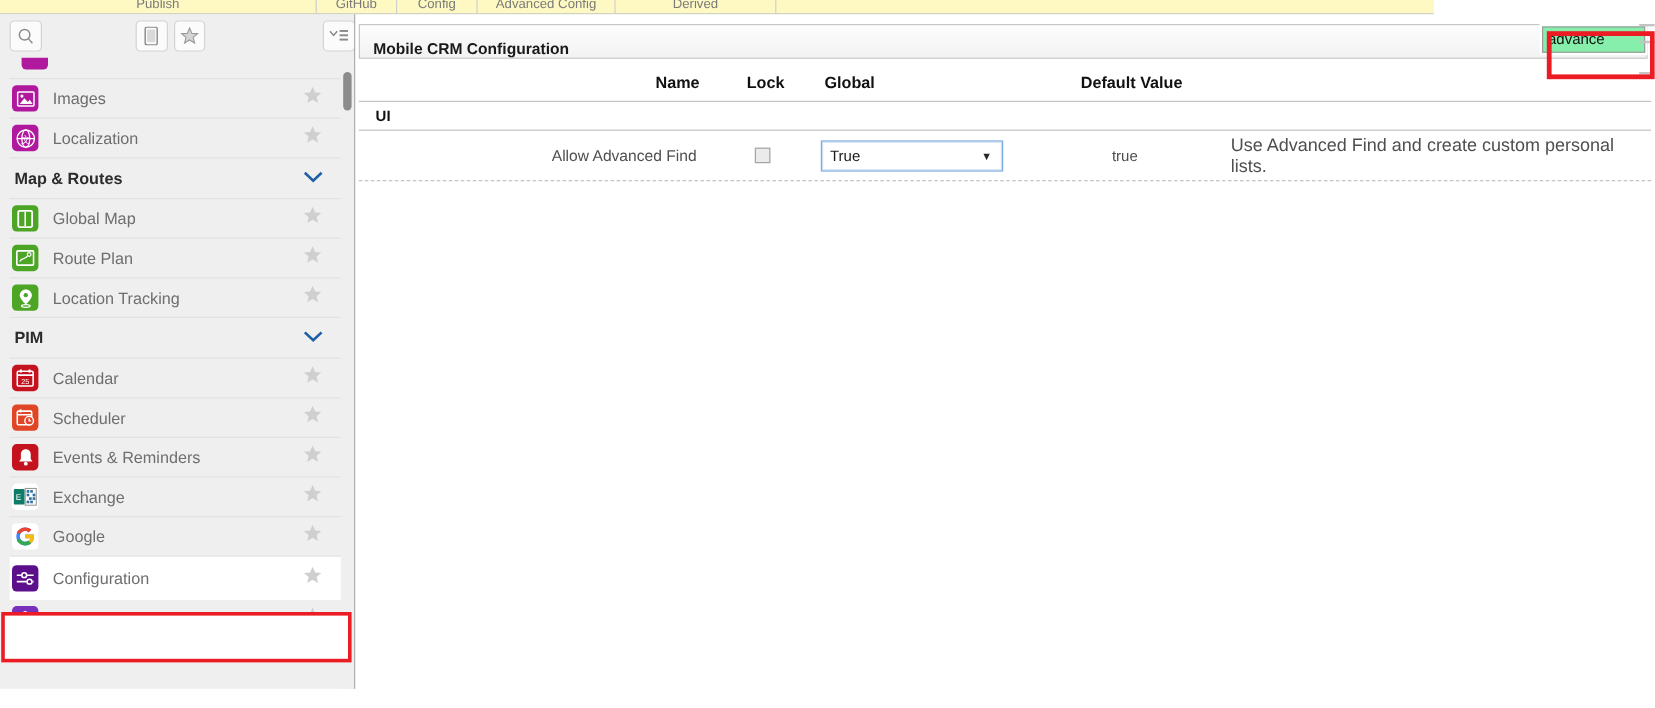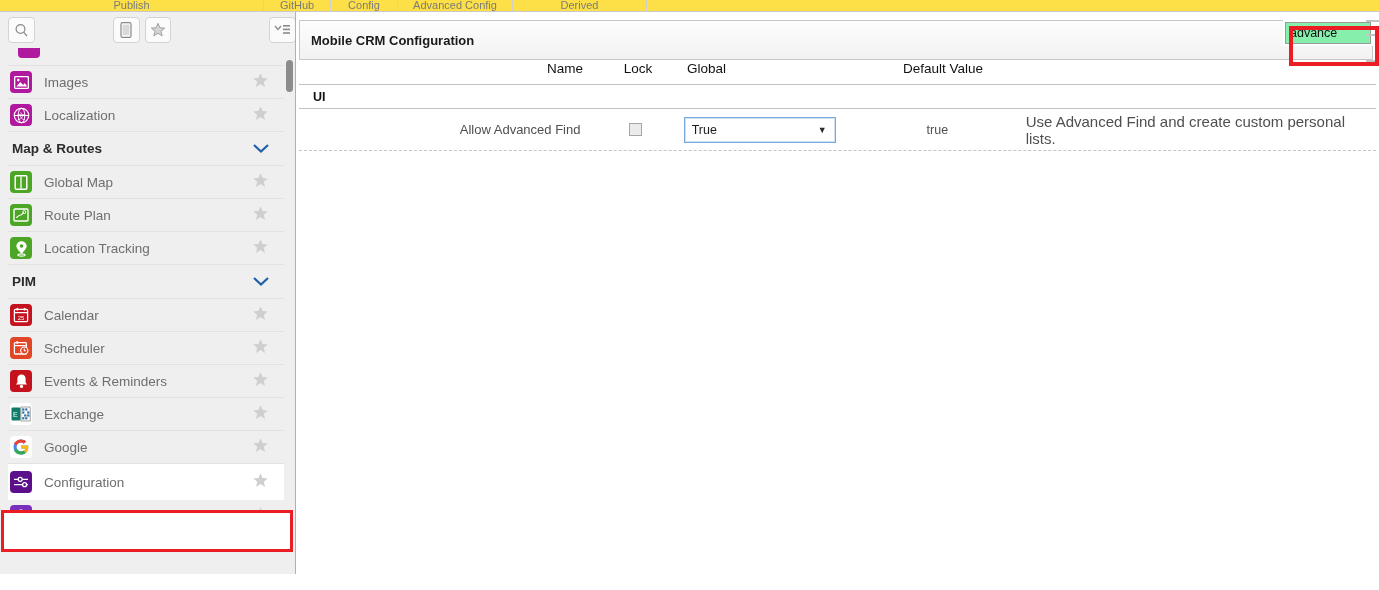--- a/index.html
+++ b/index.html
@@ -7,23 +7,23 @@
   html, body {
     width: 1379px; height: 590px;
     background: #ffffff;
     font-family: "Liberation Sans", sans-serif;
     overflow: hidden;
   }
   #app { position: relative; width: 1379px; height: 590px; background:#fff; }
 
   
   .tabstrip {
-    position: absolute; left: 0; top: 0; width: 1379px; height: 12px;
-    background: #fde047; border-bottom: 1px solid #c9c9c9;
-    display: flex; align-items: center;
+    position: absolute; left: 0; top: 0; width: 1195px; height: 12px;
+    background: #fef9c3; border-bottom: 1px solid #c9c9c9;
+    display: flex; align-items: flex-end;
   }
   .tabstrip .tab {
     height: 12px; line-height: 11px;
     font-size: 11px; color: #7b7b7b;
     text-align: center;
     border-right: 1px solid #cfcfcf;
     overflow: hidden; white-space: nowrap;
   }
   .tabstrip .tab:last-child { border-right: none; }
 
@@ -114,24 +114,24 @@
     pointer-events: none;
   }
 
   
   .main {
     position: absolute; left: 297px; top: 12px;
     width: 1082px; height: 578px;
     background: #ffffff;
   }
   .panel-head {
-    position: absolute; left: 2px; top: 8px; width: 1074px; height: 40px;
+    position: absolute; left: 2px; top: 8px; width: 1074px; height: 29px;
     background: linear-gradient(to bottom, #fdfdfd 0%, #f2f2f2 100%);
     border: 1px solid #c6c6c6;
-    display: flex; align-items: center;
+    display: flex; align-items: flex-end;
   }
   .panel-head .ptitle {
     font-size: 13px; font-weight: bold; color: #1a1a1a; padding-left: 11px;
   }
 
   .search-wrap {
     position: absolute; right: 6px; top: 8px;
     width: 90px; height: 26px;
     border: 2px solid #ffffff;
   }
@@ -149,21 +149,21 @@
     width: 90px; height: 40px;
     border: 4px solid #ec1c24;
     z-index: 6; pointer-events: none;
   }
 
   
   .grid { position: absolute; left: 2px; top: 40px; width: 1077px; }
   .grid-head {
     position: relative; height: 32px;
     display: flex; align-items: center;
-    font-size: 13.5px; font-weight: normal; color: #111;
+    font-size: 13.5px; font-weight: bold; color: #111;
   }
   .grid-group {
     position: relative; height: 25px;
     border-top: 1px solid #c2c2c2;
     border-bottom: 1px solid #c2c2c2;
     display: flex; align-items: center;
     font-size: 12.5px; font-weight: bold; color: #111;
     padding-left: 14px;
   }
   .grid-row {

